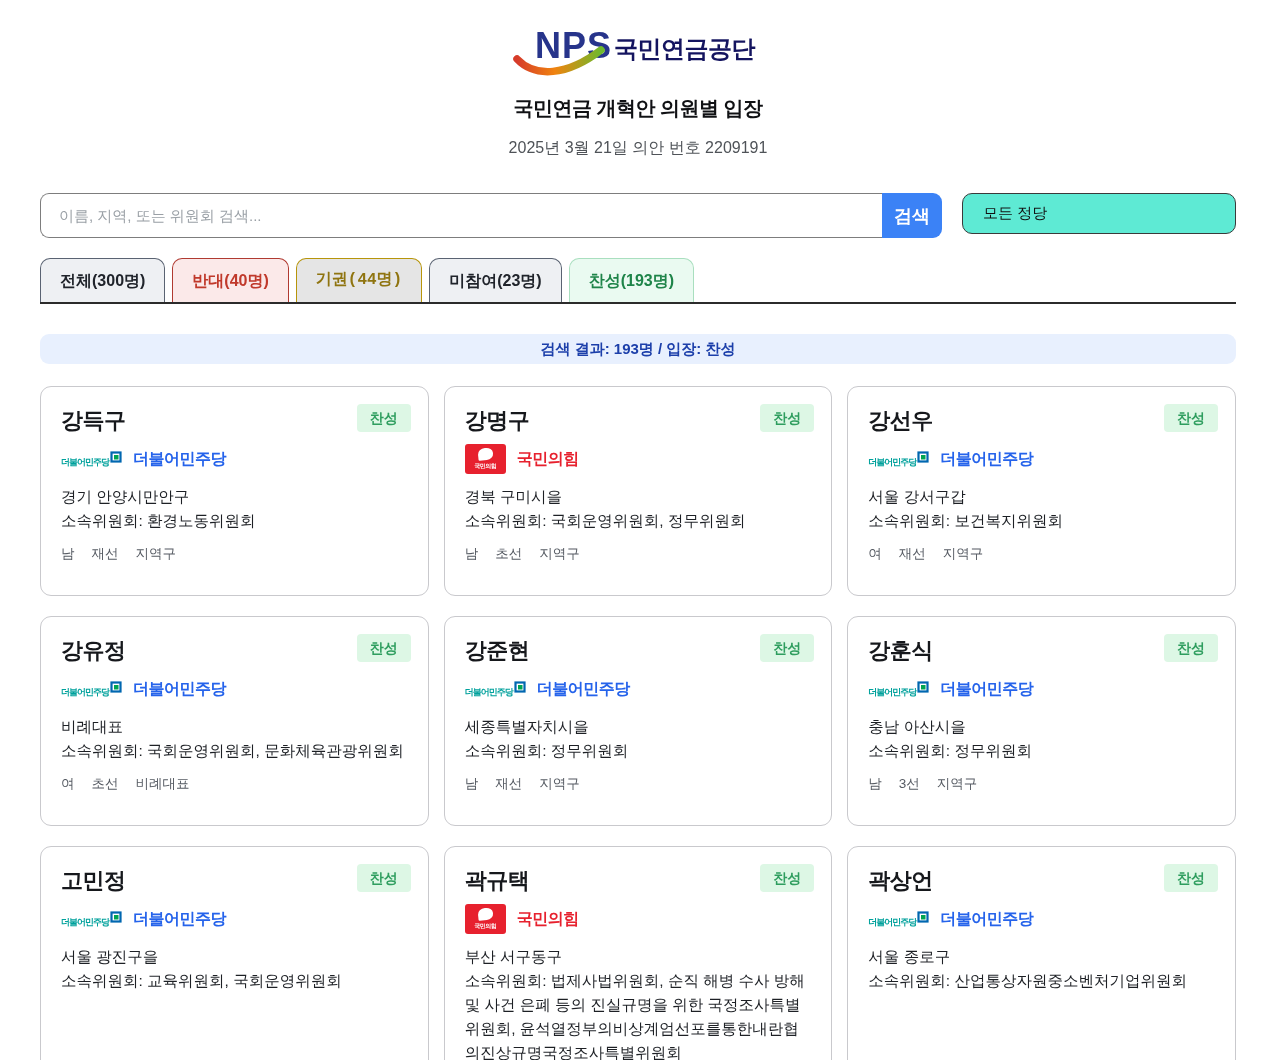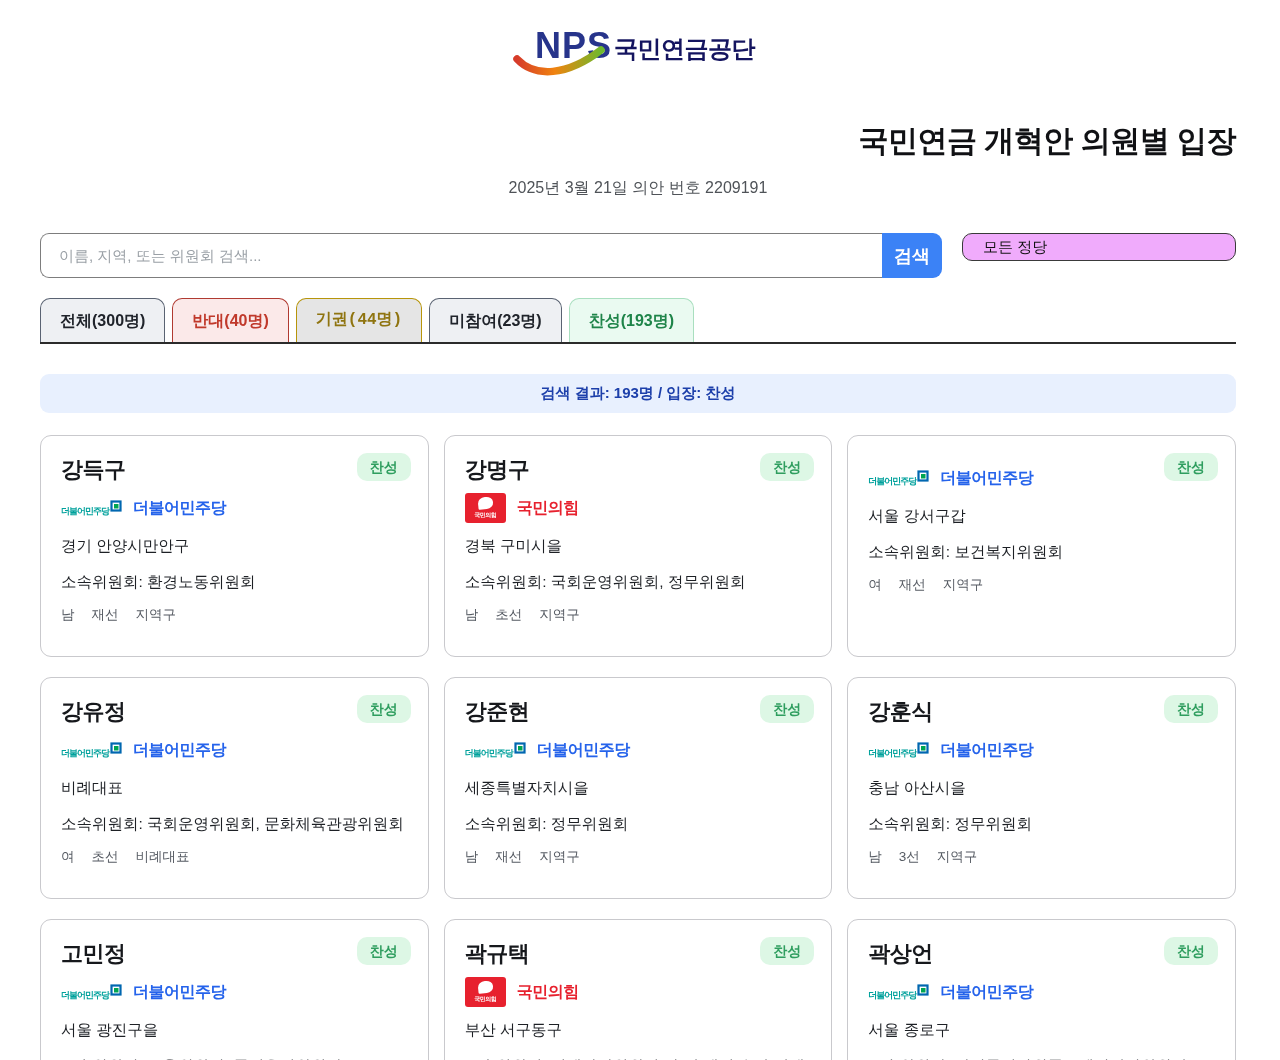--- a/index.html
+++ b/index.html
@@ -8,71 +8,71 @@
 
   .page { padding:26px 44px 0 40px; }
 
   
   .logo-row { display:flex; justify-content:center; align-items:center; margin-top:2px; }
   .nps-mark { position:relative; display:inline-block; padding:0 2px 6px 14px; }
   .nps-text { font-size:36px; font-weight:800; letter-spacing:1px; color:#27348b; line-height:1; }
   .nps-swoosh { position:absolute; left:-8px; bottom:-6px; width:92px; height:30px; }
   .org-name { font-size:24px; font-weight:800; color:#14145f; letter-spacing:-0.5px; }
 
-  .page-title { text-align:right; font-size:30px; font-weight:800; color:#101114; margin-top:51px; letter-spacing:-0.5px; }
+  .page-title { text-align:center; font-size:20px; font-weight:800; color:#101114; margin-top:25px; letter-spacing:-0.5px; }
   .page-subtitle { text-align:center; font-size:16px; color:#4f5358; margin-top:16px; }
 
   
   .search-row { display:flex; align-items:stretch; margin-top:34px;border-radius:22px; }
   .search-group { display:flex; flex:1; }
   .search-input { flex:1; height:45px; border:1.5px solid #7d7d7d; border-right:none; border-radius:9px 0 0 9px;
                   padding:0 18px; font-size:15px; color:#111; outline:none; font-family:inherit; }
   .search-input::placeholder { color:#9aa0a6; }
   .search-btn { width:60px; height:45px; border:none; background:#3b82f6; color:#fff; font-weight:700;
                 font-size:18px; border-radius:0 9px 9px 0; cursor:pointer; font-family:inherit; }
-  .party-select { width:274px; height:28px; margin-left:20px; border:1.8px solid #3a3a3a; border-radius:10px;
-                  display:flex; align-items:center; padding:0 20px; font-size:15px; color:#111; cursor:pointer; background:#f0abfc; }
+  .party-select { width:274px; height:41px; margin-left:20px; border:1.8px solid #3a3a3a; border-radius:10px;
+                  display:flex; align-items:center; padding:0 20px; font-size:15px; color:#111; cursor:pointer; background:#5eead4; }
 
   
   .tabs { display:flex; gap:7px; margin-top:20px; border-bottom:2.5px solid #2b2b2b; align-items:flex-end; }
   .tab { font-family:inherit; font-size:16px; font-weight:600; padding:12px 19px 12px; border-radius:10px 10px 0 0;
          border:1.8px solid transparent; border-bottom:none; cursor:pointer; line-height:1.2; }
   .tab-neutral { background:#eef0f3; border-color:#5a6372; color:#20242b; }
   .tab-oppose  { background:#fbe9e9; border-color:#b03a31; color:#c0392b; }
   .tab-abstain { background:#e5e5e5; border-color:#b7950b; color:#8f7410;font-family:Liberation Mono, monospace; }
   .tab-approve { background:#eafaf1; border-color:#a9dfbf; color:#1e8449; }
 
   
-  .result-banner { margin-top:30px; background:#e8f0fe; border-radius:9px; height:39px;
+  .result-banner { margin-top:30px; background:#e8f0fe; border-radius:9px; height:30px;
                    display:flex; align-items:center; justify-content:center;
                    font-size:15px; font-weight:600; color:#1c3faa; }
 
   
   .cards-grid { display:grid; grid-template-columns:repeat(3,1fr); column-gap:15px; row-gap:20px; margin-top:22px; }
   .card { position:relative; background:#fff; border:1.5px solid #c9c9cd; border-radius:11px; padding:19px 20px 32px; }
   .member-name { font-size:22px; font-weight:800; color:#16181c; letter-spacing:-0.5px; }
   .stance-badge { position:absolute; top:17px; right:17px; background:#ddf7e5; color:#2f9e5f;
-                  font-size:14px; font-weight:600; padding:7px 13px; border-radius:10px; line-height:1; }
+                  font-size:14px; font-weight:600; padding:7px 13px; border-radius:4px; line-height:1; }
 
   .party-row { display:flex; align-items:center; gap:11px; margin-top:8px; height:30px; }
   .party-name { font-size:16px; font-weight:800; letter-spacing:-0.5px; }
   .party-row.dem .party-name { color:#2563eb; }
   .party-row.ppp .party-name { color:#e7212e; }
 
   .dem-logo { display:inline-flex; align-items:flex-start; line-height:1; }
   .dem-logo-text { font-size:9px; font-weight:700; color:#00a19c; letter-spacing:-1px; margin-top:7px; }
   .dem-sym { margin-left:1px; }
 
   .ppp-logo { width:41px; height:30px; background:#e7212e; border-radius:3px; display:inline-flex;
               flex-direction:column; align-items:center; justify-content:center; }
   .ppp-blob { width:15px; height:12px; background:#fff; border-radius:50% 45% 45% 8%; transform:rotate(-6deg); }
   .ppp-logo-text { font-size:6px; font-weight:700; color:#fff; margin-top:2px; letter-spacing:-0.5px; }
 
   .district  { margin-top:13px; font-size:15.5px; color:#1d2025; }
-  .committee { margin-top:13px; font-size:15.5px; color:#1d2025; line-height:1.55; }
+  .committee { margin-top:1px; font-size:15.5px; color:#1d2025; line-height:1.55; }
   .meta-row  { margin-top:12px; display:flex; gap:17px; font-size:13.5px; color:#565b63; }
 </style>
 </head>
 <body>
 
 <div class="page">
 
   <div class="logo-row">
     <span class="nps-mark">
       <svg class="nps-swoosh" viewBox="0 0 92 30">
@@ -149,20 +149,21 @@
     <div class="district">경북 구미시을</div>
     <div class="committee">소속위원회: 국회운영위원회, 정무위원회</div>
     <div class="meta-row">
       <span>남</span>
       <span>초선</span>
       <span>지역구</span>
     </div>
   </div>
 
   <div class="card">
+    <div class="member-name">강선우</div>
     <div class="stance-badge">찬성</div>
     <div class="party-row dem">
       <span class="dem-logo">
         <span class="dem-logo-text">더불어민주당</span>
         <svg class="dem-sym" width="12" height="12" viewBox="0 0 12 12">
           <rect x="1.5" y="1.5" width="9" height="9" fill="#ffffff" stroke="#0067b0" stroke-width="2.2"></rect>
           <rect x="4" y="4" width="4.5" height="4.5" fill="#00a551"></rect>
         </svg>
       </span>
 

